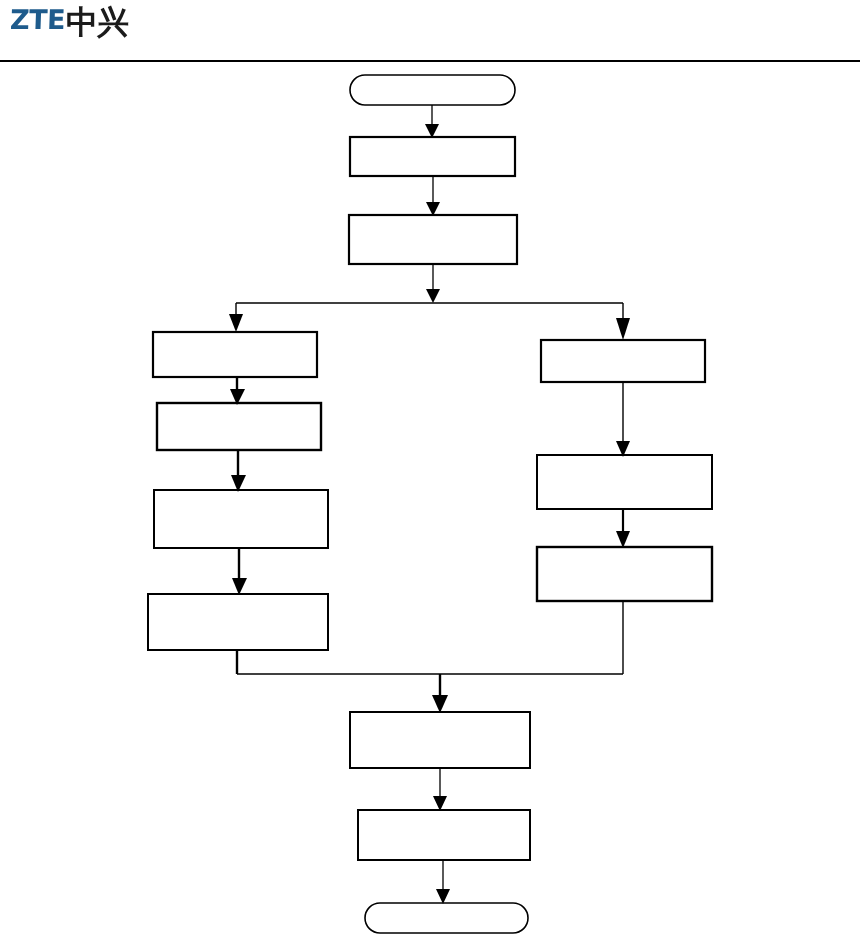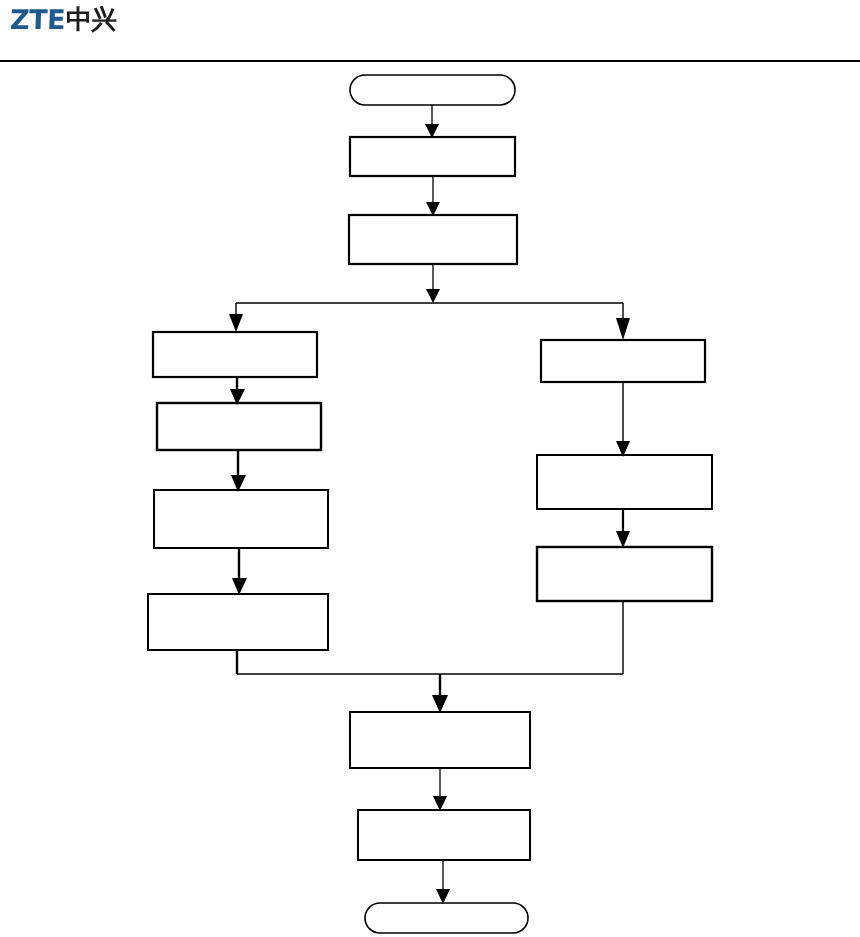--- a/index.html
+++ b/index.html
@@ -44,21 +44,21 @@
     font-weight: 700;
     font-size: 27px;
     letter-spacing: -0.5px;
     color: #1e5b8c;
     font-style: normal;
     transform: skewX(-2deg);
   }
   #brand-logo .zte-cjk {
     font-family: "DejaVu Sans", sans-serif;
     font-weight: 700;
-    font-size: 26px;
+    font-size: 32px;
     color: #1b1b1b;
     margin-left: 1px;
     letter-spacing: -1px;
   }
   #header-rule {
     position: absolute;
     left: 0;
     top: 60px;
     width: 860px;
     height: 0;

